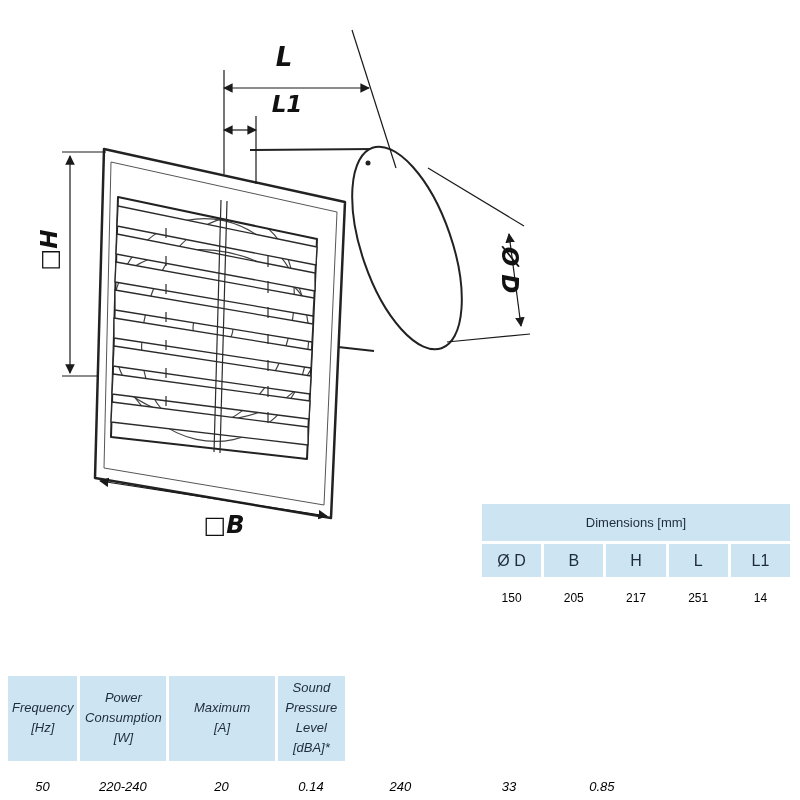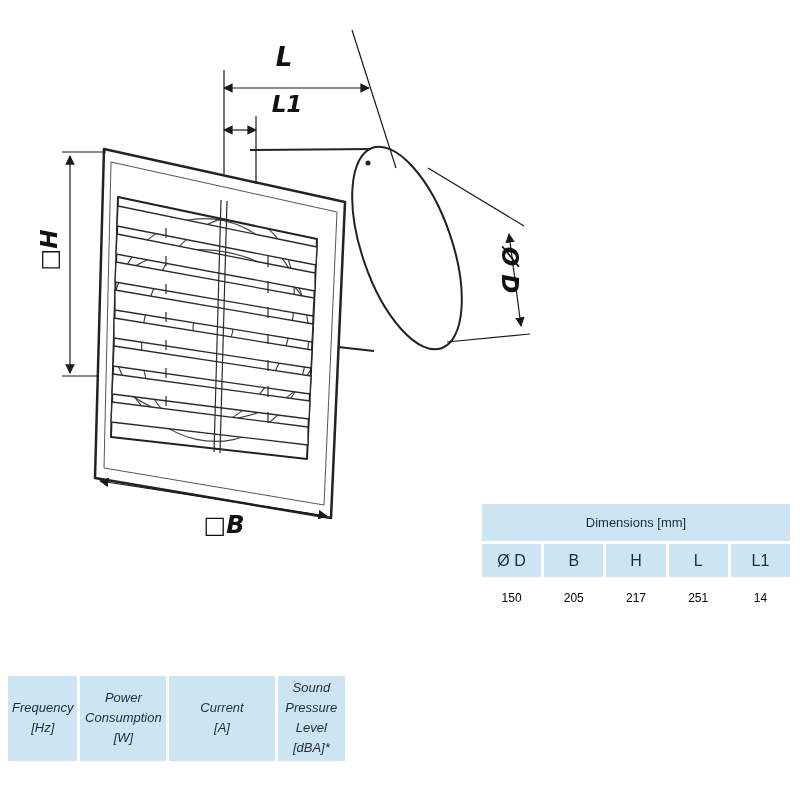--- a/index.html
+++ b/index.html
@@ -117,20 +117,29 @@
       <div class="dims-val">14</div>
     </div>
   </div>
 
   <div class="specs-table">
     <div class="specs-grid">
       <div class="cell-blue specs-head">Frequency
 [Hz]</div>
       <div class="cell-blue specs-head">Power
 Consumption [W]</div>
-      <div class="cell-blue specs-head">Current
+      <div class="cell-blue specs-head">Maximum
 [A]</div>
       <div class="cell-blue specs-head">Sound Pressure
 Level [dBA]*</div>
+    </div>
+    <div class="specs-grid specs-val-row">
+      <div class="specs-val">50</div>
+      <div class="specs-val">220-240</div>
+      <div class="specs-val">20</div>
+      <div class="specs-val">0.14</div>
+      <div class="specs-val">240</div>
+      <div class="specs-val">33</div>
+      <div class="specs-val">0.85</div>
     </div>
   </div>
 
 </div>
 
 </body></html>

